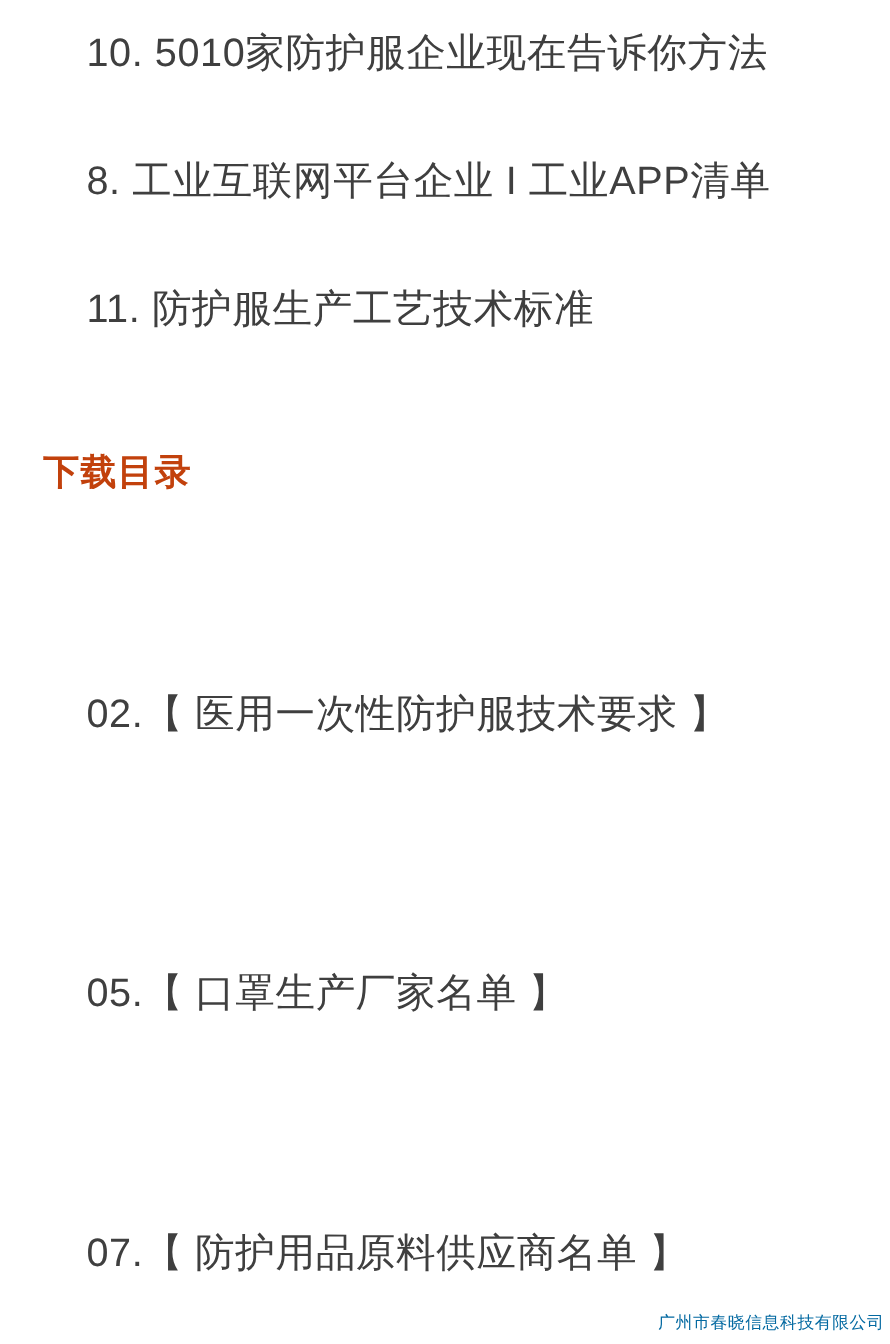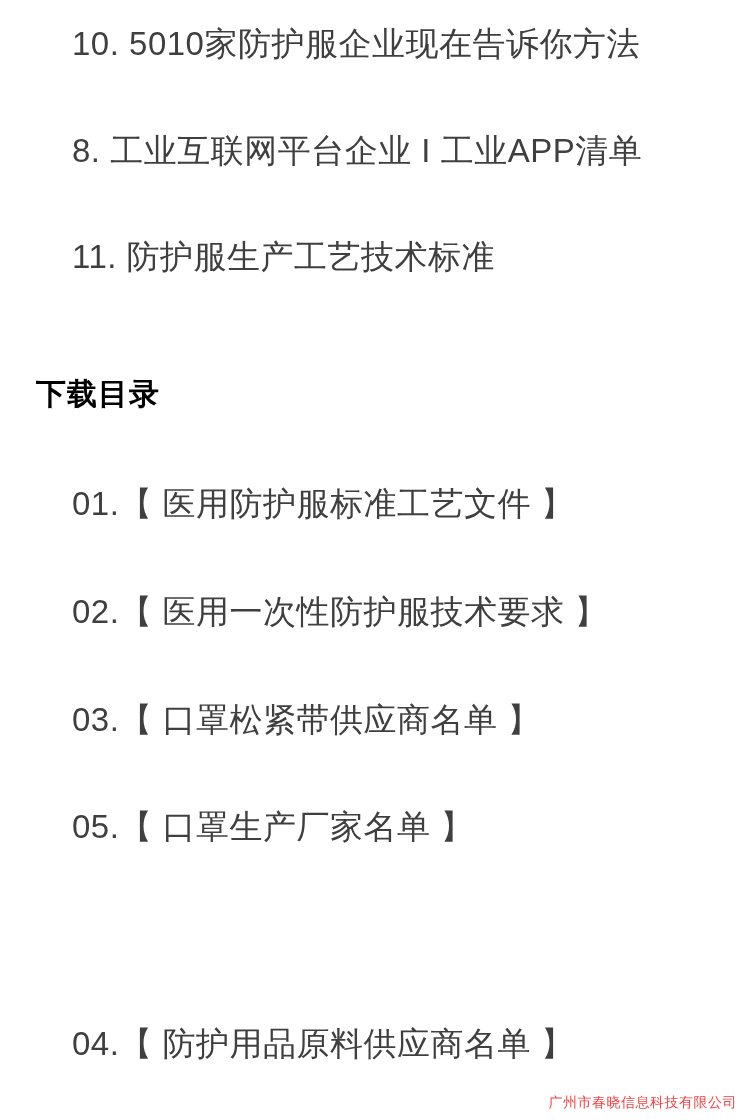--- a/index.html
+++ b/index.html
@@ -33,60 +33,58 @@
   .item-11 { top: 134px; }
   .item-12 { top: 240px; }
   .section-heading {
     position: absolute;
     left: 36px;
     top: 377px;
     margin: 0;
     font-size: 30px;
     line-height: 1.1;
     font-weight: 700;
-    color: #000000;
+    color: #c2410c;
     letter-spacing: 1px;
     white-space: nowrap;
   }
   .item-01 { top: 487px; }
-  .item-02 { top: 595px; }
+  .item-02 { top: 578px; }
   .item-03 { top: 703px; }
   .item-04 { top: 810px; }
   .item-05 { top: 918px; }
   .item-06 { top: 1027px; }
   .watermark {
     position: absolute;
     right: 5px;
     top: 1094px;
     font-size: 14px;
     line-height: 1.2;
-    color: #ef4444;
+    color: #0369a1;
     letter-spacing: 0.5px;
     white-space: nowrap;
   }
 </style>
 </head>
 <body>
 
 <div class="page">
 
   <div class="numbered-item item-10">10. 5010家防护服企业现在告诉你方法</div>
 
   <div class="numbered-item item-11">8. 工业互联网平台企业 I 工业APP清单</div>
 
   <div class="numbered-item item-12">11. 防护服生产工艺技术标准</div>
 
   <h2 class="section-heading">下载目录</h2>
 
-  <div class="numbered-item item-01">01.【 医用防护服标准工艺文件 】</div>
 
   <div class="numbered-item item-02">02.【 医用一次性防护服技术要求 】</div>
 
-  <div class="numbered-item item-03">03.【 口罩松紧带供应商名单 】</div>
 
   <div class="numbered-item item-04">05.【 口罩生产厂家名单 】</div>
 
 
-  <div class="numbered-item item-06">04.【 防护用品原料供应商名单 】</div>
+  <div class="numbered-item item-06">07.【 防护用品原料供应商名单 】</div>
 
   <div class="watermark">广州市春晓信息科技有限公司</div>
 
 </div>
 
 </body></html>

